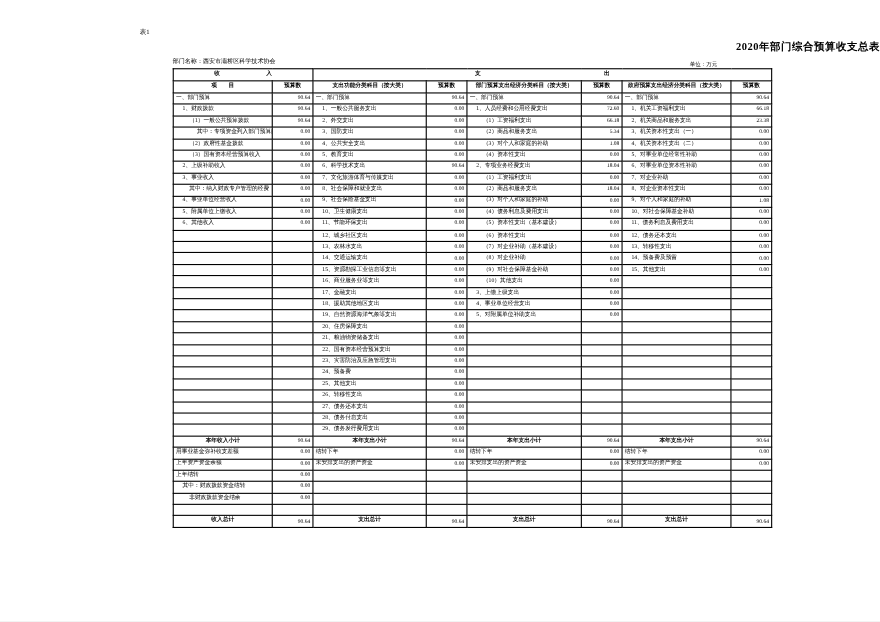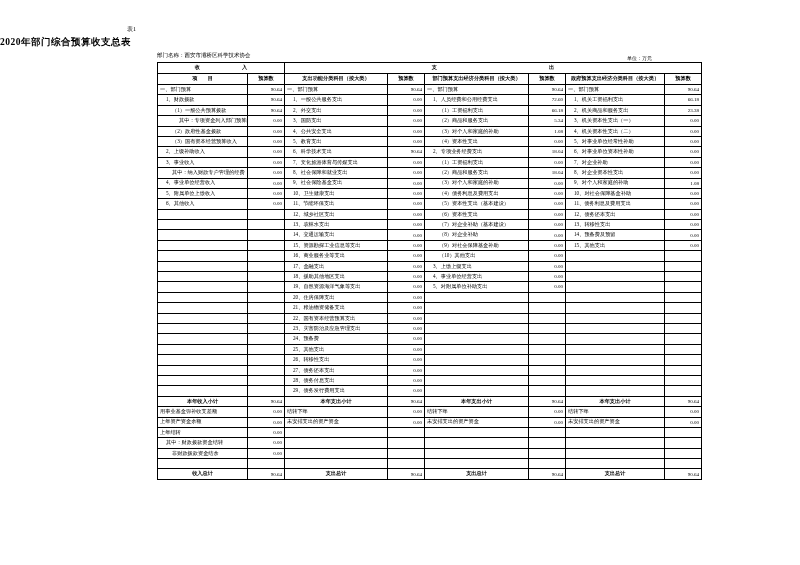--- a/index.html
+++ b/index.html
@@ -1,20 +1,20 @@
 <!DOCTYPE html>
 <html><head>
 <meta charset="utf-8">
 <style>
   *{box-sizing:border-box;}
   html,body{margin:0;padding:0;background:#e9e9e9;}
   .page{position:relative;width:800px;height:565px;background:#ffffff;
         font-family:"Liberation Serif","DejaVu Serif",serif;color:#000;overflow:hidden;margin:0 auto;}
   .sheet{position:absolute;left:127px;top:25px;font-size:6px;}
-  .title{position:absolute;left:0;top:36px;width:100%;text-align:left;
+  .title{position:absolute;left:0;top:36px;width:100%;text-align:right;
          font-weight:bold;font-size:9.5px;letter-spacing:.5px;}
   .dept{position:absolute;left:157px;top:52px;font-size:5.5px;}
   .unit{position:absolute;left:627px;top:55px;font-size:5px;}
   table.budget{position:absolute;left:157px;top:62px;width:544px;
                border-collapse:collapse;table-layout:fixed;border:1px solid #000;}
   td{border:.5px solid #000;height:10.4px;padding:0 2px;font-size:5.2px;line-height:1.05;
      overflow:hidden;white-space:nowrap;vertical-align:middle;}
   .hcell{font-weight:bold;text-align:center;height:11px;}
   .grp{display:flex;justify-content:center;align-items:center;}
   .gin{gap:42px;}

